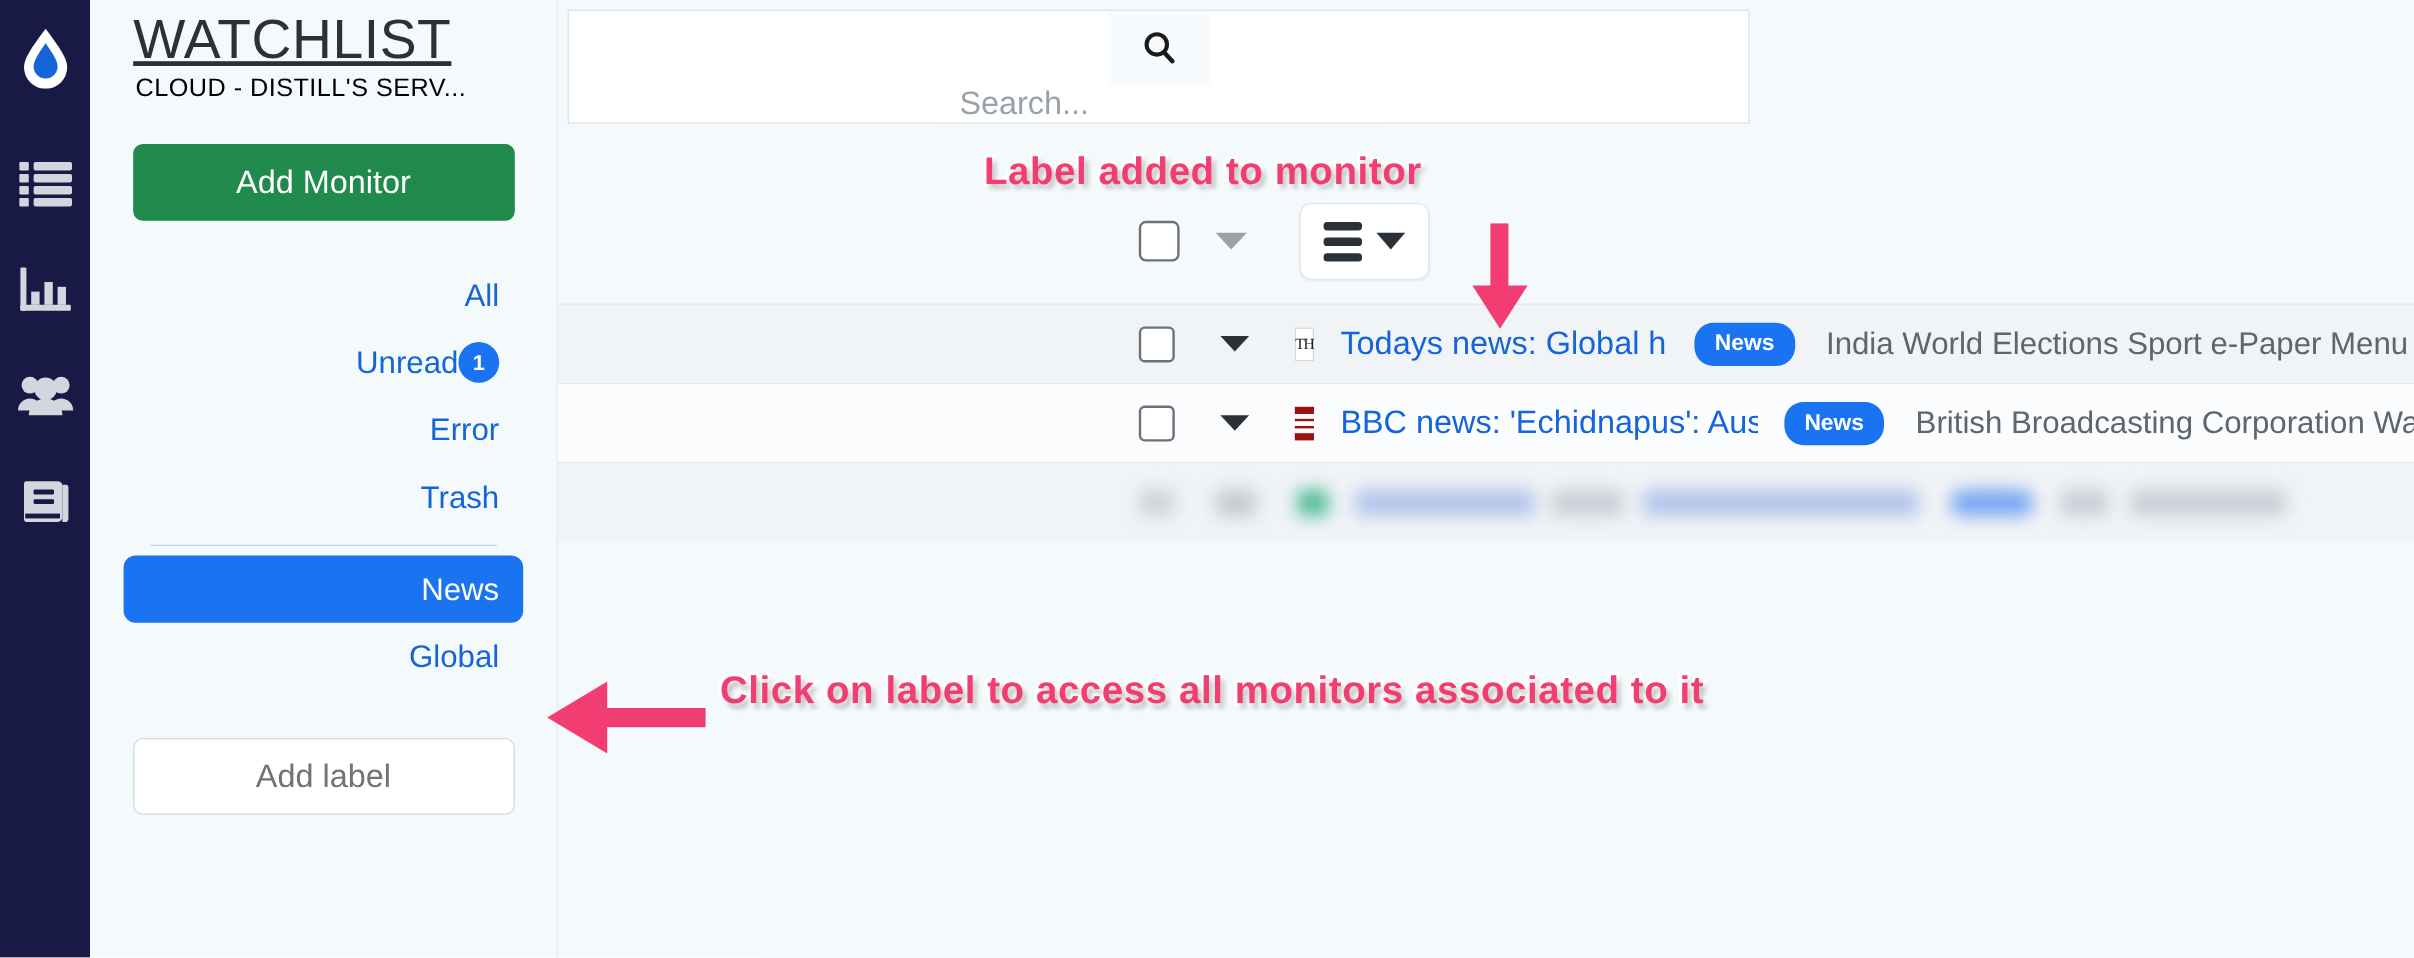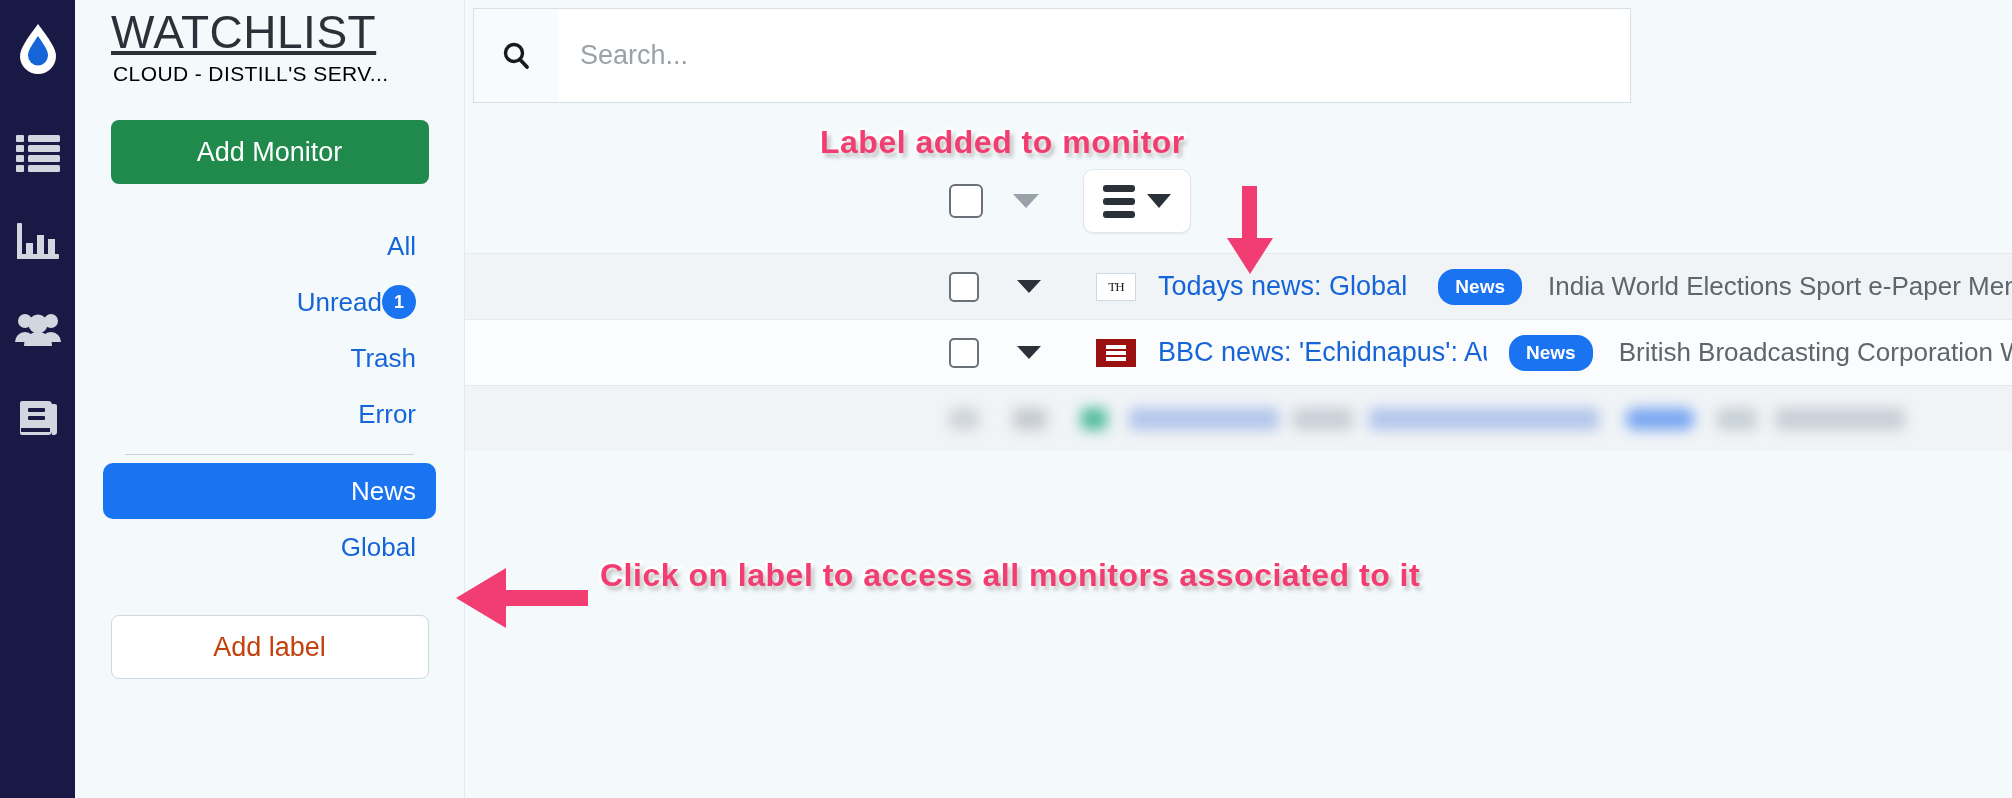--- a/index.html
+++ b/index.html
@@ -56,33 +56,33 @@
   .nav-link.active { background:#1a73f0; color:#fff; }
   .badge {
     background:#1a73f0; color:#fff; font-size:18px; font-weight:700;
     min-width: 34px; height: 34px; border-radius: 17px;
     display:flex; align-items:center; justify-content:center; padding: 0 9px;
   }
   .nav-divider { height:1px; background:#c9d2da; margin: 12px 22px 8px 22px; }
   .add-label {
     display:block; margin: 40px auto 0 auto;
     width: 318px; height: 64px;
-    background: #fff; color:#c2410c;
+    background: #fff; color:#737373;
     border: 1px solid #cfd8de; border-radius: 8px;
     font-size: 27px; font-family: "Liberation Sans", sans-serif;
     cursor: pointer;
   }
 
   
   .main { flex: 1 1 auto; background:#f4f9fc; position: relative; min-width: 0; }
   .searchbar {
     margin: 8px 0 0 8px;
-    width: 1158px; height: 95px;
+    width: 985px; height: 95px;
     background:#fff; border:1px solid #d7dee4;
-    display:flex; align-items:center;
+    display:flex; align-items:center;flex-direction:column;
   }
   .search-icon-box {
     width: 84px; height: 100%;
     display:flex; align-items:center; justify-content:center;
     background:#f7fbfd;
   }
   .search-input {
     flex:1; height: 100%; border:none; outline:none;
     font-size: 27px; color:#2b3138; padding-left: 22px;
     font-family: "Liberation Sans", sans-serif; background:#fff;
@@ -107,21 +107,21 @@
   
   .rows { margin-top: 4px; }
   .row {
     display:flex; align-items:center; height: 66px;
     border-top:1px solid #e3e9ee; padding-left: 484px;
     background:#f1f4f6;
   }
   .row.alt { background:#fbfcfd; }
   .row-check { width:30px;height:30px;border:2px solid #6b7178;border-radius:5px;background:#fff;flex:0 0 auto;cursor:pointer;}
   .row-caret { width:0;height:0;border-left:12px solid transparent;border-right:12px solid transparent;border-top:13px solid #2b3138; margin-left:38px; cursor:pointer;}
-  .favicon { width:40px;height:28px;margin-left:55px;flex:0 0 auto;display:flex;align-items:center;justify-content:center;font-size:13px;}
+  .favicon { width:16px;height:28px;margin-left:38px;flex:0 0 auto;display:flex;align-items:center;justify-content:center;font-size:13px;}
   .fav-th { background:#fff; border:1px solid #cfd8de; font-family:"Liberation Serif", serif; color:#1a1a1a; letter-spacing:-1px; }
   .fav-bbc { background:#9b1111; color:#fff; flex-direction:column; gap:2px; }
   .fav-bbc i { display:block; width:20px; height:4px; background:#fff; }
   .row-title {
     margin-left: 22px; color:#1565d8; font-size:27px; white-space:nowrap;
     overflow:hidden; text-overflow:clip; cursor:pointer;
   }
   .row-title.t1 { max-width: 420px; }
   .row-title.t2 { max-width: 420px; }
   .pill {
@@ -233,24 +233,24 @@
 
     <div class="nav">
       <div class="nav-link">
         <span>All</span>
       </div>
       <div class="nav-link">
         <span>Unread</span>
         <span class="badge">1</span>
       </div>
       <div class="nav-link">
+        <span>Error</span>
+      </div>
+      <div class="nav-link">
         <span>Trash</span>
-      </div>
-      <div class="nav-link">
-        <span>Error</span>
       </div>
 
       <div class="nav-divider"></div>
 
       <div class="nav-link active">
         <span>News</span>
       </div>
       <div class="nav-link">
         <span>Global</span>
       </div>

